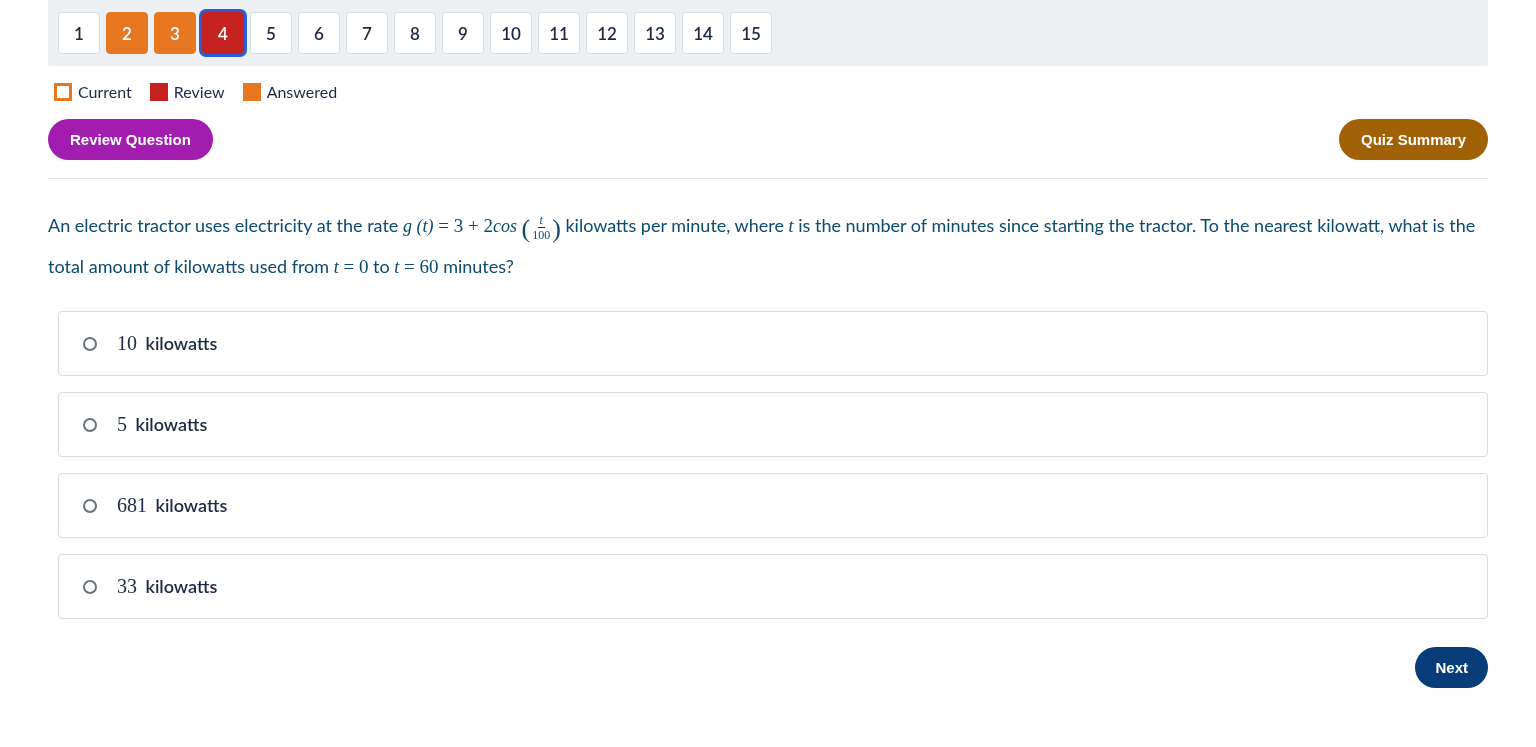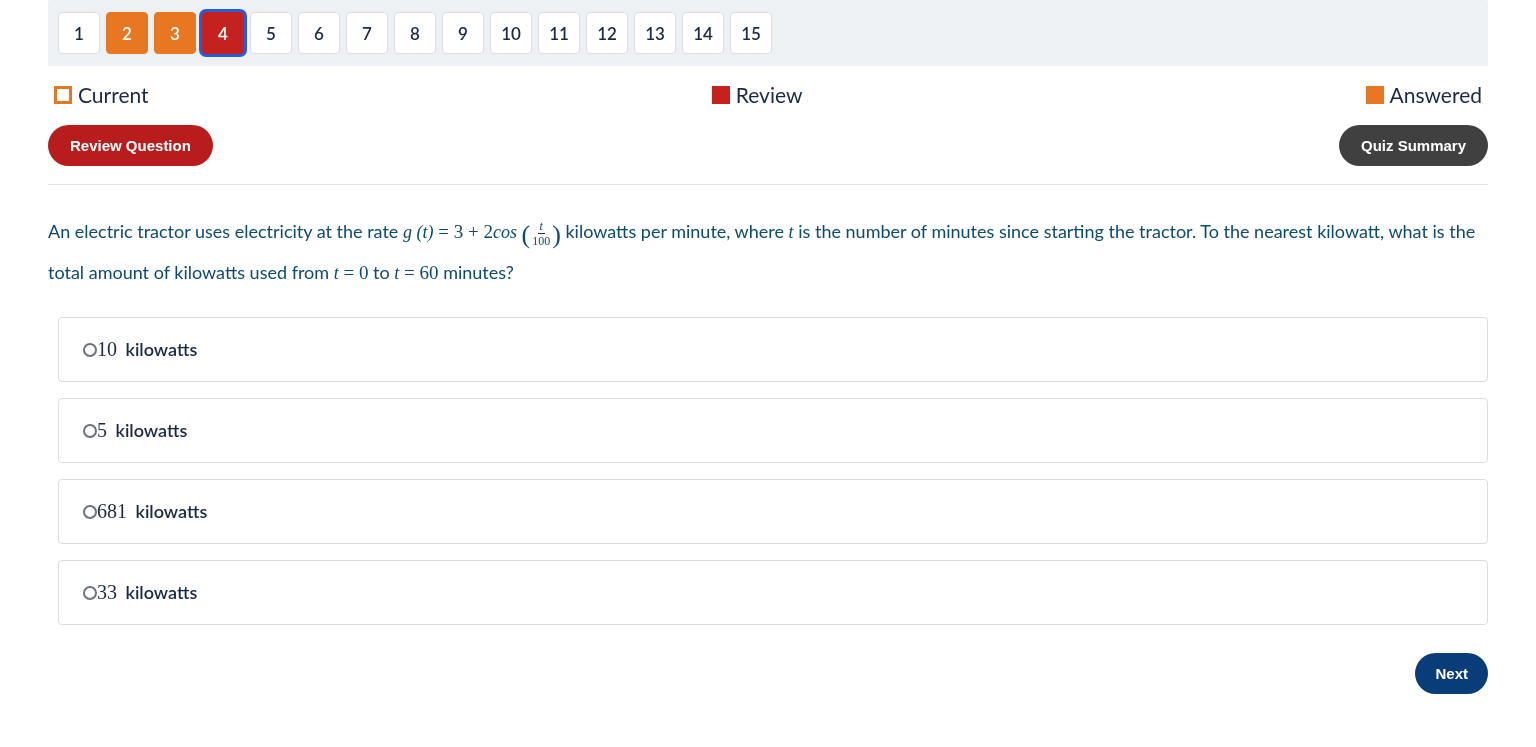--- a/index.html
+++ b/index.html
@@ -28,46 +28,47 @@
       border: 1px solid #d8dde4;
       border-radius: 4px;
       font-size: 17px;
       font-weight: 600;
       color: #1a2a44;
       cursor: pointer;
     }
     .nav-item.answered { background: #e87722; border-color: #e87722; color: #fff; }
     .nav-item.review { background: #c5221f; border-color: #c5221f; color: #fff; }
     .nav-item.current { box-shadow: 0 0 0 3px #2a5cd8; }
-    .legend { display: flex; gap: 2px; align-items: center; padding: 6px 6px 18px 6px; font-size: 21px; justify-content: space-between; }
+    .legend { display: flex; gap: 18px; align-items: center; padding: 6px 6px 18px 6px; font-size: 16px; }
     .legend-item { display: flex; align-items: center; gap: 6px; }
     .swatch { width: 18px; height: 18px; display: inline-block; }
     .swatch.current { background: #fff; border: 3px solid #e87722; }
     .swatch.review { background: #c5221f; }
     .swatch.answered { background: #e87722; }
     .actions-row { display: flex; justify-content: space-between; align-items: center; margin-bottom: 18px; }
     .btn { border: none; border-radius: 999px; padding: 12px 22px; font-size: 15px; font-weight: 600; cursor: pointer; color: #fff; }
-    .btn.review-q { background: #b91c1c; }
-    .btn.summary { background: #404040; }
+    .btn.review-q { background: #a21caf; }
+    .btn.summary { background: #a16207; }
     .btn.next { background: #083d7a; padding: 12px 20px; }
     hr.sep { border: none; border-top: 1px solid #e2e6eb; margin-bottom: 28px; }
     .question-text { font-size: 18px; line-height: 1.7; color: #0c4a6e; margin-bottom: 28px; }
     .math-i { font-style: italic; font-family: "Times New Roman", serif; }
     .math { font-family: "Times New Roman", serif; font-size: 19px; }
     .frac { display: inline-flex; flex-direction: column; align-items: center; vertical-align: middle; font-size: 12px; line-height: 1; margin: 0 2px; font-family: "Times New Roman", serif; }
     .frac .num { border-bottom: 1px solid #1a2a44; padding: 0 2px 1px; font-style: italic; }
     .frac .den { padding-top: 1px; text-align: right; }
     .paren { font-family: "Times New Roman", serif; font-size: 26px; vertical-align: -5px; }
     .options { display: flex; flex-direction: column; gap: 16px; margin-left: 10px; margin-bottom: 28px; }
     .option {
       border: 1px solid #d8dde4;
       border-radius: 4px;
       padding: 20px 24px;
       display: flex;
       align-items: center;
+      gap: 20px;
       cursor: pointer;
       font-size: 18px;
       color: #1a2a44;
       box-shadow: 0 0 0 rgba(0,0,0,0);
       text-align: right;
     }
     .radio {
       width: 14px; height: 14px; border: 2px solid #6b7280; border-radius: 50%; flex-shrink: 0;
     }
     .option .val { font-family: "Times New Roman", serif; font-size: 20px; margin-right: 4px; }

